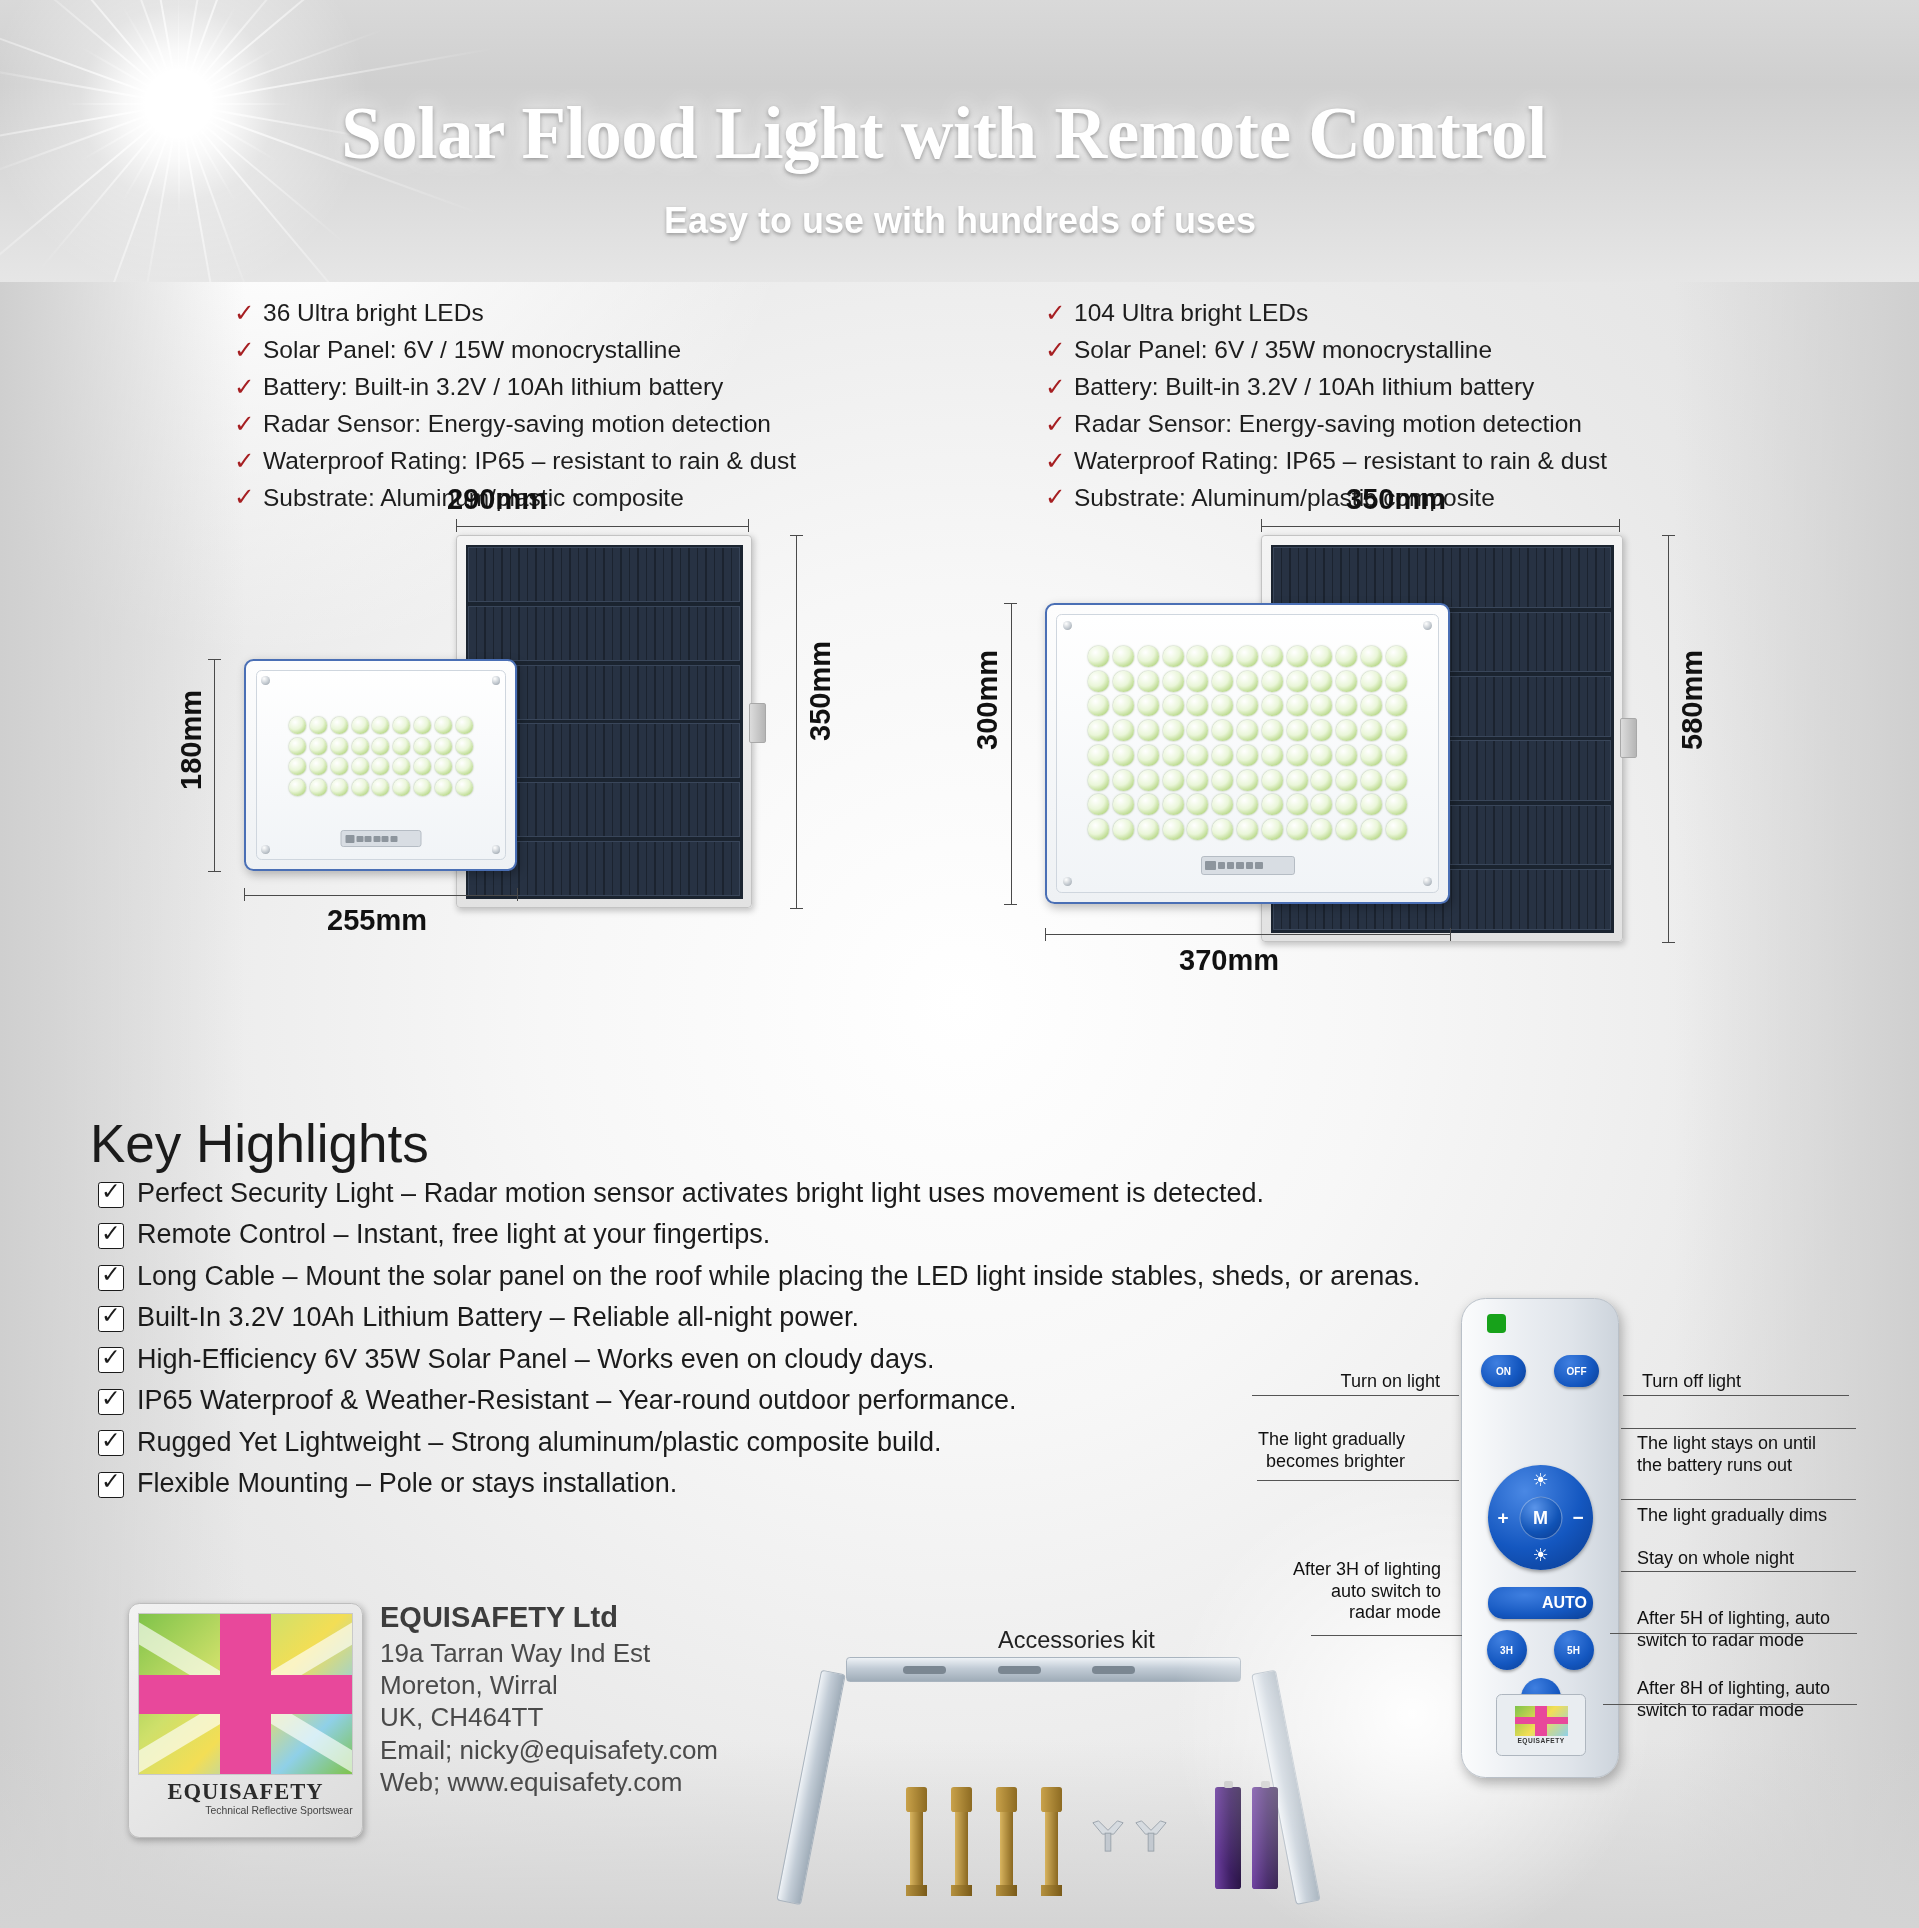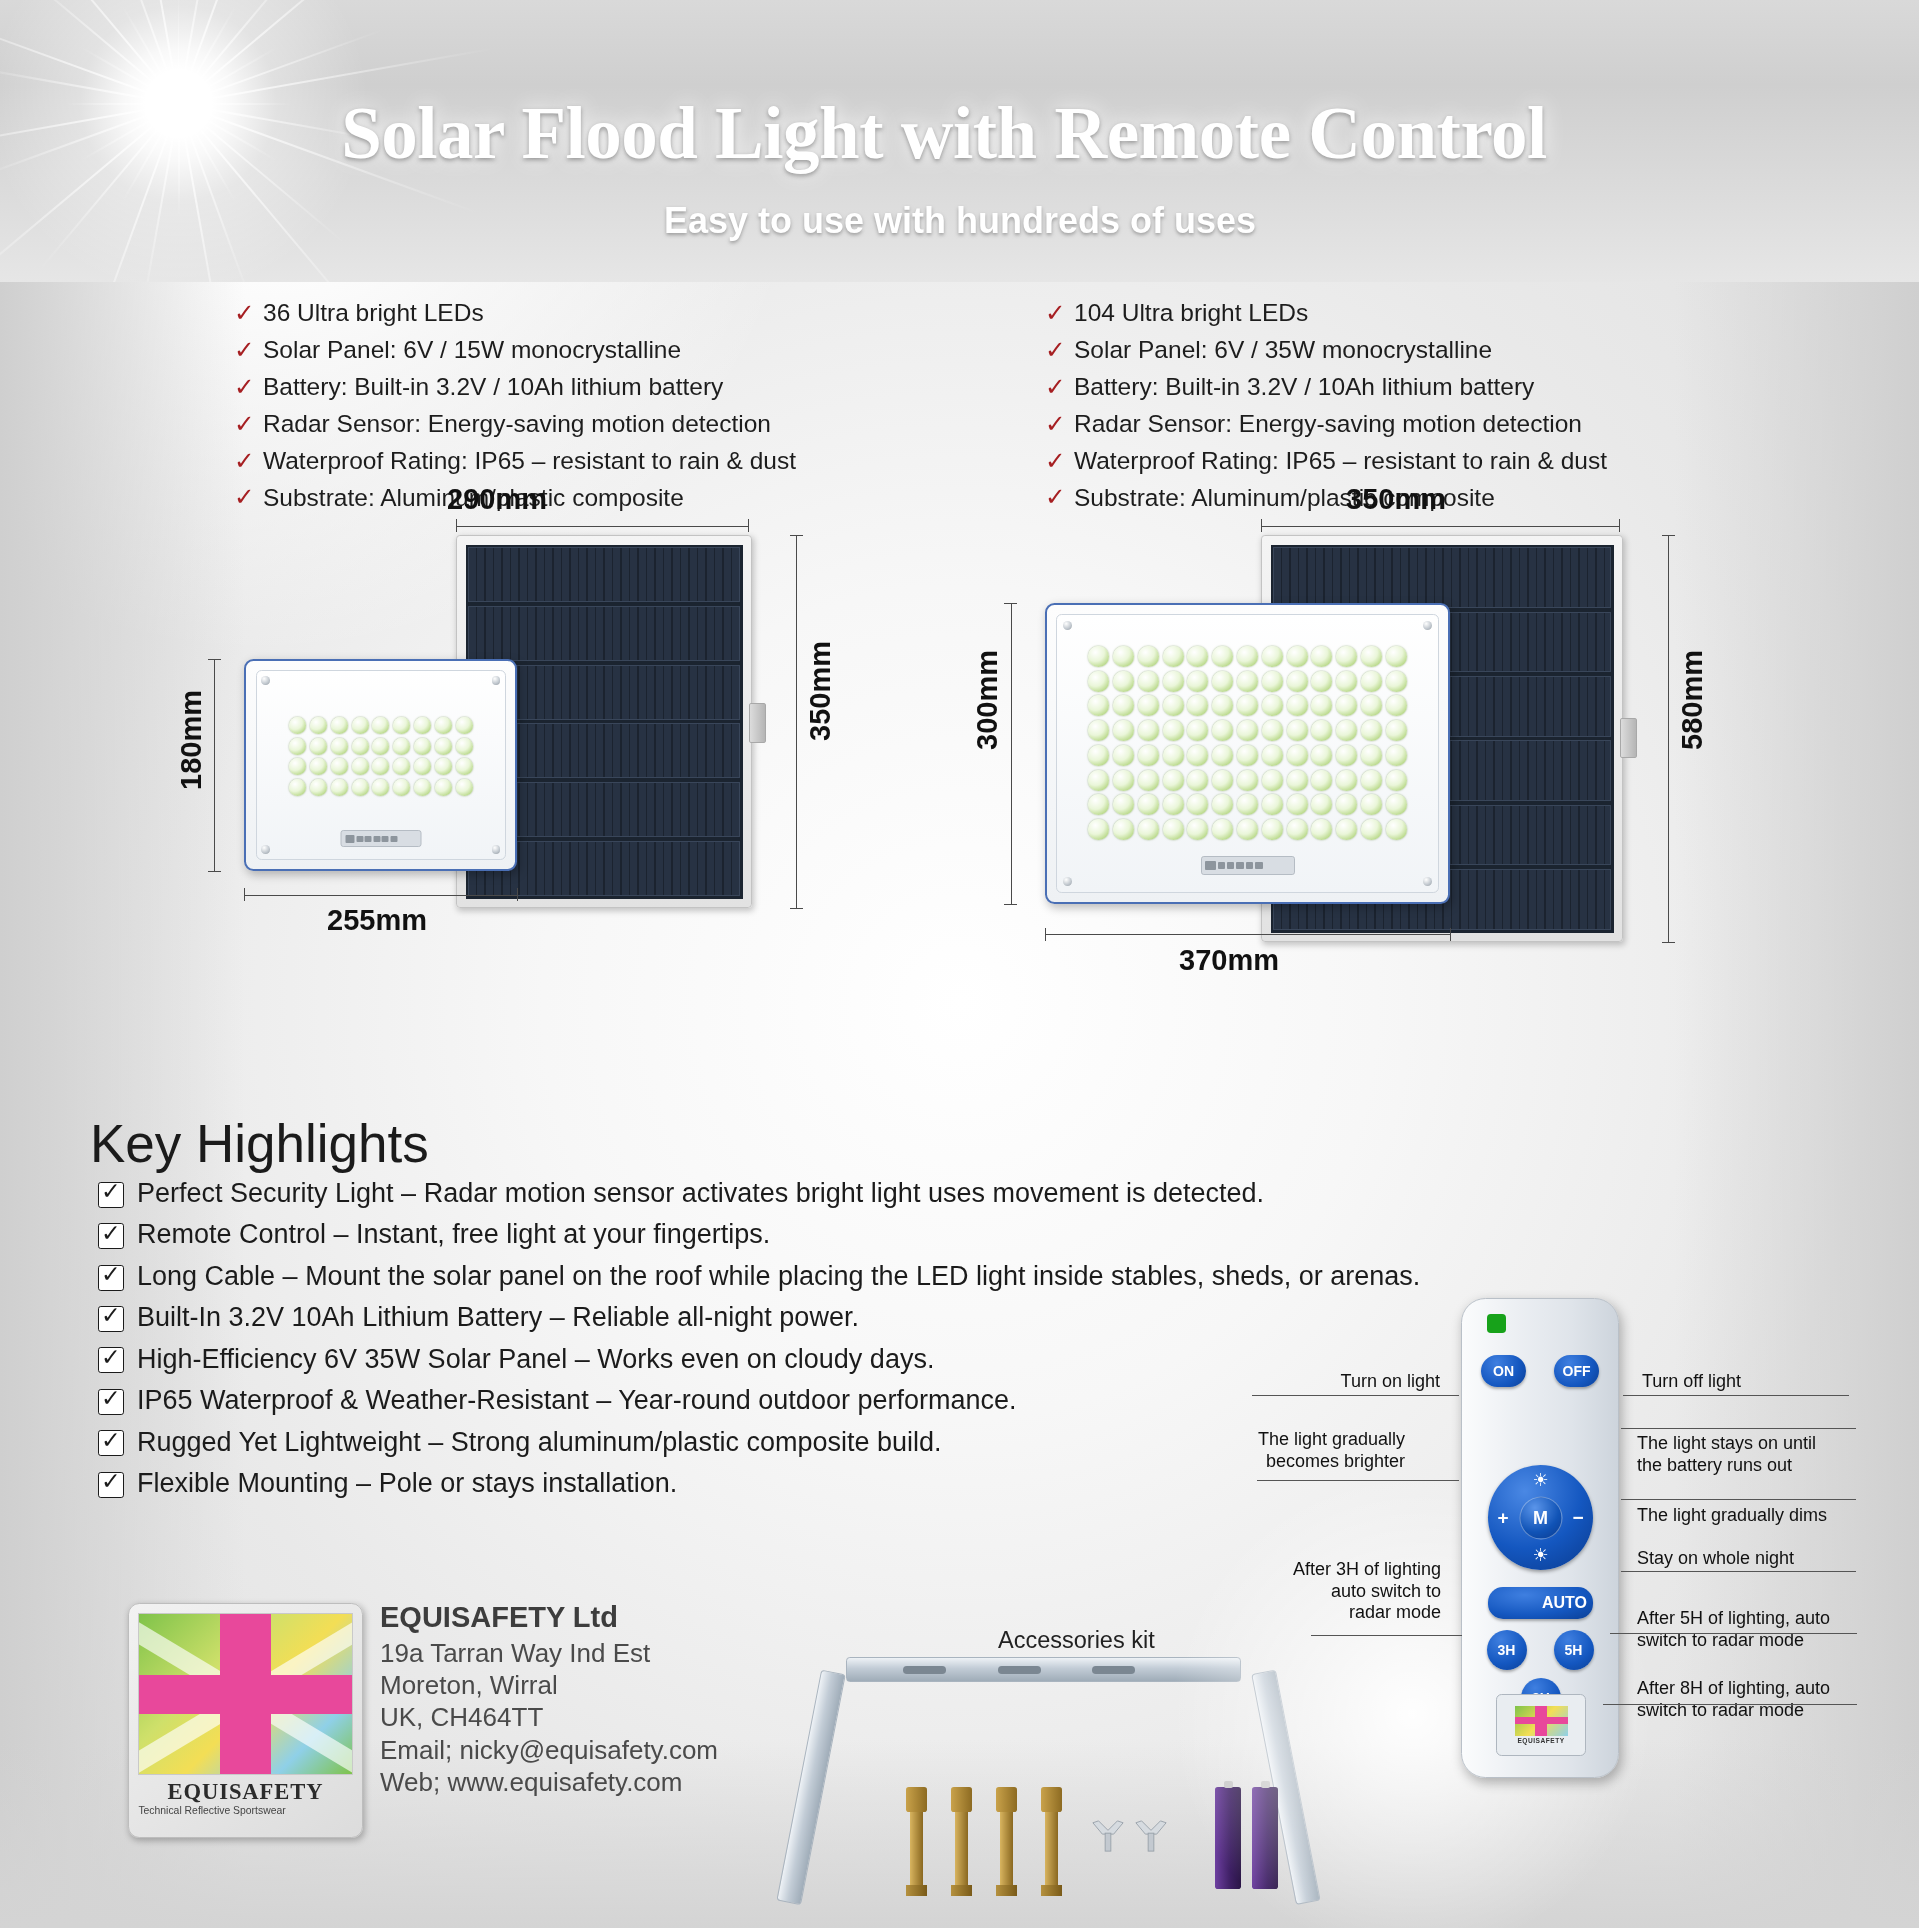--- a/index.html
+++ b/index.html
@@ -190,21 +190,21 @@
     background:#ffffff; opacity:0.65; transform:rotate(31deg);
   }
   .logo-flag .diag2 {
     position:absolute; left:-30%; top:46%; width:160%; height:12%;
     background:#ffffff; opacity:0.65; transform:rotate(-31deg);
   }
   .logo-name {
     text-align:center; font-size:22.6px; font-weight:bold; letter-spacing:0.9px;
     color:#2b2b2b; margin-top:3.8px; font-family:"Liberation Serif", serif;
   }
-  .logo-tag { text-align:left; font-size:10.4px; color:#444; }
+  .logo-tag { text-align:right; font-size:10.4px; color:#444; }
 
   .company { position:absolute; left:380px; top:1601px; width:490px; }
   .company .name { font-size:29px; font-weight:bold; color:#3d3d3d; margin-bottom:2.8px; }
   .company .line { font-size:26px; color:#4a4a4a; line-height:1.24; }
 
   
   .acc-label { position:absolute; left:998px; top:1627px; font-size:23.5px; color:#222; }
   .bracket { position:absolute; left:791px; top:1657px; width:508px; height:264px; }
   .bracket-arm {
     position:absolute; width:24.5px; height:235px;
@@ -241,21 +241,21 @@
     position:absolute; left:1461px; top:1298px; width:158px; height:480px;
     background: linear-gradient(to right,#fbfcfd 0%, #eceff3 35%, #dfe4ea 70%, #cdd4dc 100%);
     border:1.9px solid #b9c0c8; border-radius:24.5px;
     box-shadow: 2.8px 4.7px 11.3px rgba(0,0,0,0.28);
   }
   .r-led { position:absolute; left:24.5px; top:15px; width:19px; height:19px; background:#17a21a; border-radius:3.8px; }
   .r-btn {
     position:absolute; background: radial-gradient(circle at 35% 25%, #3f7fe0, #1457c0 60%, #0b3f95);
     color:#fff; border-radius:50%;
     display:flex; align-items:center; justify-content:center;
-    font-size:14px; font-weight:bold;
+    font-size:10px; font-weight:bold;
     box-shadow: 0 1.9px 2.8px rgba(0,0,0,0.3);
   }
   .r-pill {
     position:absolute; background: radial-gradient(ellipse at 35% 25%, #3f7fe0, #1457c0 60%, #0b3f95);
     color:#fff; border-radius:15px;
     display:flex; align-items:center; justify-content:center;
     font-size:16px; font-weight:bold;
     box-shadow: 0 1.9px 2.8px rgba(0,0,0,0.3);
     padding-left: 48px;
   }

